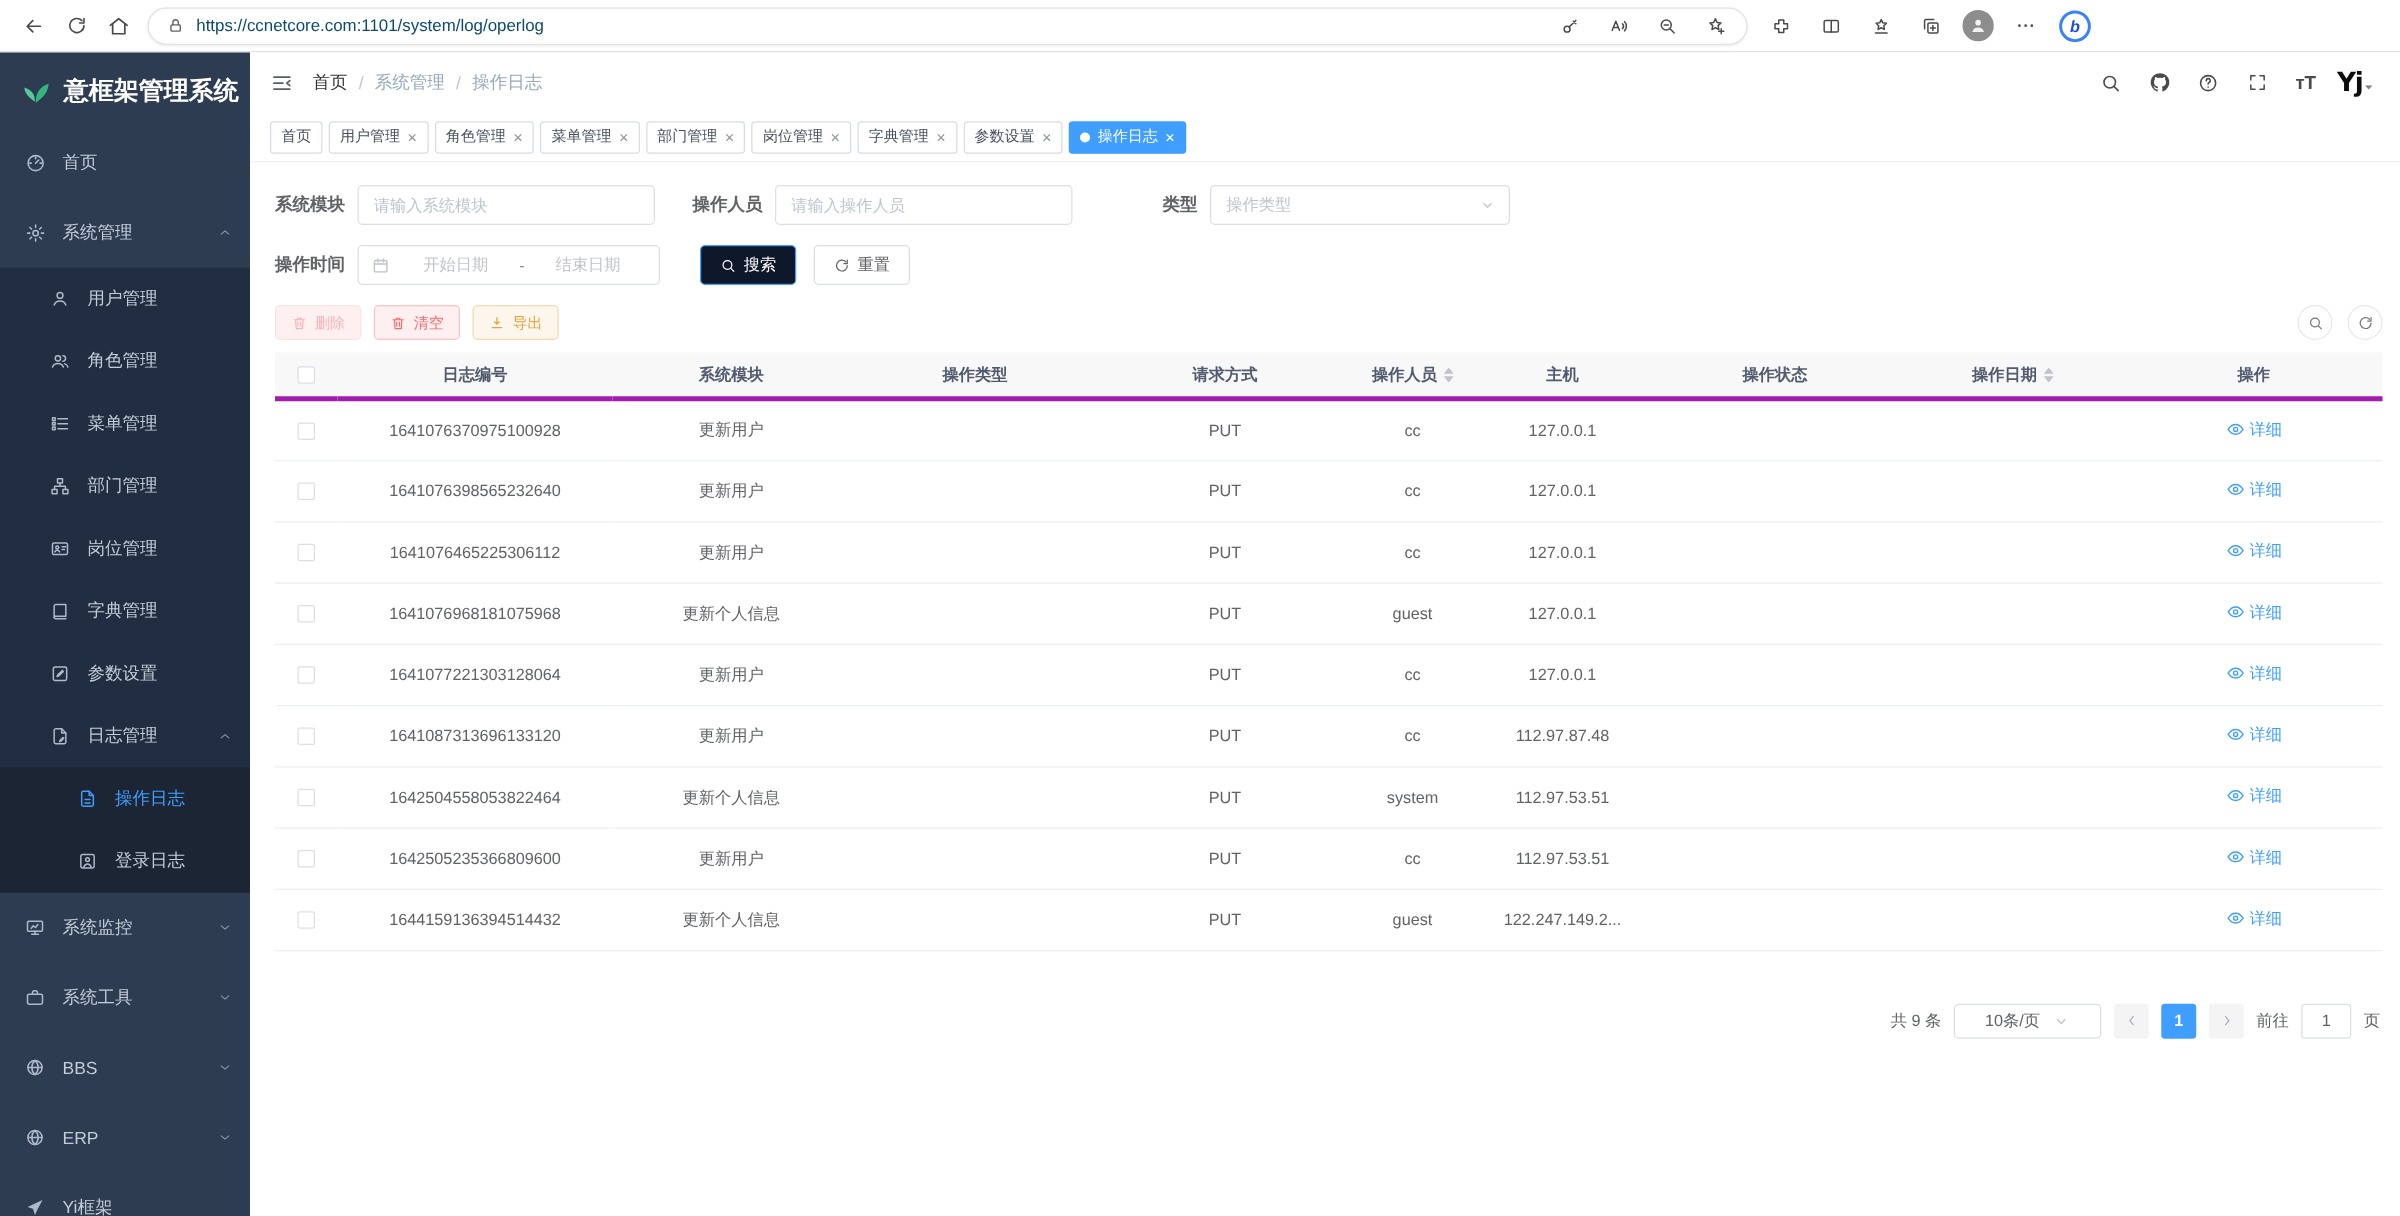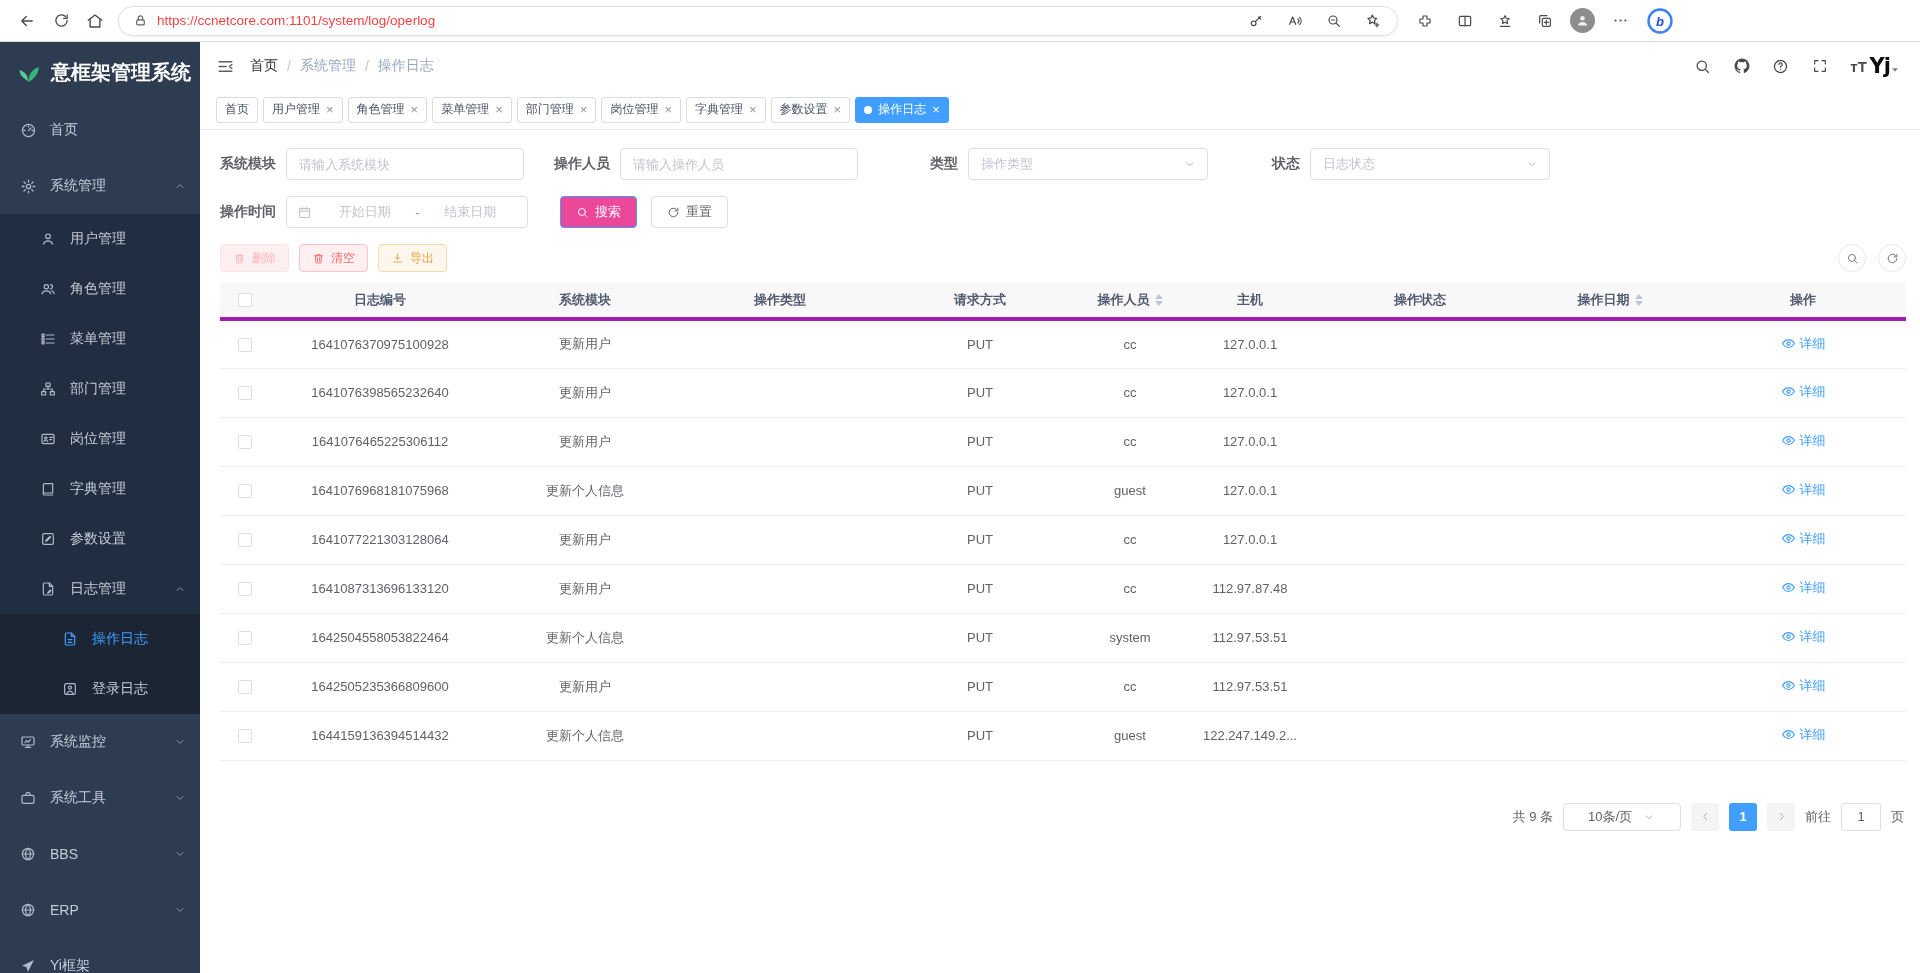--- a/index.html
+++ b/index.html
@@ -5,21 +5,21 @@
   * { margin:0; padding:0; box-sizing:border-box; }
   html,body { width:1920px; height:973px; overflow:hidden; }
   body { font-family:"Liberation Sans","DejaVu Sans",sans-serif; background:#fff; color:#303133; }
   .page { width:1920px; height:973px; display:flex; flex-direction:column; }
 
   
   .browser { height:42px; background:#fff; border-bottom:1px solid #d8d8d8; display:flex; align-items:center; padding:0 10px; flex:none; }
   .bicon { width:34px; height:32px; display:flex; align-items:center; justify-content:center; color:#4a4a4a; border-radius:6px; cursor:pointer; flex:none; }
   .pill { display:flex; align-items:center; height:30px; width:1280px; border-radius:16px; border:1px solid #e2e2e2; box-shadow:0 1px 3px rgba(0,0,0,.07); background:#fff; padding:0 14px; margin:0 12px 0 6px; flex:none; }
   .pill .lockic { color:#5f6368; display:flex; flex:none; }
-  .pill .url { font-size:13.5px; color:#ef4444; margin-left:9px; flex:1; white-space:nowrap; overflow:hidden; }
+  .pill .url { font-size:13.5px; color:#0c4a6e; margin-left:9px; flex:1; white-space:nowrap; overflow:hidden; }
   .pill-icons { display:flex; align-items:center; gap:19px; color:#4a4a4a; }
   .pill-icons .bicon { width:20px; }
   .bright { display:flex; align-items:center; gap:10px; color:#4a4a4a; }
   .bright .bicon { width:30px; }
   .avatar { width:25px; height:25px; border-radius:50%; background:#8d8d8d; display:flex; align-items:center; justify-content:center; overflow:hidden; cursor:pointer; flex:none; }
   .tt { font-size:15px; font-weight:600; color:#4a4a4a; letter-spacing:0; }
 
   
   .app { flex:1; display:flex; min-height:0; }
 
@@ -40,21 +40,21 @@
 
   
   .main { flex:1; display:flex; flex-direction:column; min-width:0; background:#fff; }
   .topbar { height:48px; display:flex; align-items:center; padding:0 20px 0 16px; background:#fff; flex:none; }
   .hamb { color:#5a5e66; margin-right:15px; cursor:pointer; display:flex; }
   .crumb { display:flex; align-items:center; gap:9px; font-size:14px; color:#97a8be; }
   .crumb .first { color:#303133; }
   .crumb .sep { color:#c0c4cc; }
   .top-icons { margin-left:auto; display:flex; align-items:center; gap:17px; color:#5a5e66; }
   .top-icons .bicon { width:22px; }
-  .logo-yj { font-weight:900; font-size:21px; color:#0d0d0d; letter-spacing:-1px; cursor:pointer; font-family:"DejaVu Sans",sans-serif; }
+  .logo-yj { font-weight:900; font-size:21px; color:#0d0d0d; letter-spacing:-1px; margin-left:14px; cursor:pointer; font-family:"DejaVu Sans",sans-serif; }
   .caret-sm { color:#7d818a; display:flex; margin-top:8px; cursor:pointer; }
 
   
   .tags { height:40px; display:flex; align-items:center; gap:5px; padding:0 16px; border-bottom:1px solid #e8eaf0; background:#fff; flex:none; }
   .tag { height:26px; display:inline-flex; align-items:center; padding:0 8px; border:1px solid #d8dce5; border-radius:3px; background:#fff; color:#495060; font-size:12px; cursor:pointer; white-space:nowrap; }
   .tag .x { margin-left:6px; color:#8c93a3; font-size:13px; line-height:1; }
   .tag.active { background:#409eff; border-color:#409eff; color:#fff; }
   .tag.active .x { color:#fff; }
   .tag .dot { width:8px; height:8px; border-radius:50%; background:#fff; margin-right:6px; }
 
@@ -68,21 +68,21 @@
   .selbox { width:240px; height:32px; border:1px solid #dcdfe6; border-radius:4px; display:flex; align-items:center; padding:0 10px 0 12px; font-size:13px; color:#c0c4cc; cursor:pointer; background:#fff; }
   .selbox .ph { flex:1; }
   .selbox .sc { color:#c0c4cc; display:flex; }
   .daterange { width:242px; height:32px; border:1px solid #dcdfe6; border-radius:4px; display:flex; align-items:center; padding:0 10px; font-size:13px; color:#c0c4cc; background:#fff; cursor:pointer; }
   .daterange .calic { color:#c0c4cc; display:flex; margin-right:6px; }
   .daterange .dph { flex:1; text-align:center; }
   .daterange .dsep { padding:0 4px; color:#8a8f99; }
 
   .btn { height:32px; display:inline-flex; align-items:center; justify-content:center; gap:6px; padding:0 15px; border-radius:4px; border:1px solid #dcdfe6; background:#fff; color:#606266; font-size:13px; cursor:pointer; font-family:inherit; white-space:nowrap; }
   .btn .icon { display:flex; }
-  .btn.primary { background:#ec4899; border-color:#409eff; color:#fff; }
+  .btn.primary { background:#0f172a; border-color:#409eff; color:#fff; }
   .ml30 { margin-left:30px; } .ml72 { margin-left:72px; } .ml64 { margin-left:64px; }
   .ml32 { margin-left:32px; } .ml14 { margin-left:14px; }
 
   .toolbar { display:flex; align-items:center; margin:4px 0 10px; }
   .toolbar .btn { height:28px; font-size:12px; padding:0 12px; margin-right:10px; }
   .btn.del { background:#fef0f0; border-color:#fde2e2; color:#f8b4b4; cursor:not-allowed; }
   .btn.clear { background:#fef0f0; border-color:#fbc4c4; color:#f56c6c; }
   .btn.export { background:#fdf6ec; border-color:#f5dab1; color:#e6a23c; }
   .tb-right { margin-left:auto; display:flex; gap:12px; }
   .circle { width:28px; height:28px; border-radius:50%; border:1px solid #e5e8ee; background:#fff; display:flex; align-items:center; justify-content:center; color:#72767b; cursor:pointer; }
@@ -558,31 +558,20 @@
             <input class="tinput" type="text" placeholder="请输入系统模块" style="">
           </div>
           <div class="fgroup ml30">
             <span class="flabel">操作人员</span>
             <input class="tinput" type="text" placeholder="请输入操作人员" style="">
           </div>
           <div class="fgroup ml72">
             <span class="flabel">类型</span>
             <div class="selbox">
               <span class="ph">操作类型</span>
-              <span class="sc">
-                  <svg viewBox="0 0 24 24" width="14" height="14" fill="none" stroke="currentColor" stroke-width="1.8" stroke-linecap="round" stroke-linejoin="round">
-                    <path d="m7 10 5 5 5-5"></path>
-                  </svg>
-                </span>
-            </div>
-          </div>
-          <div class="fgroup ml64">
-            <span class="flabel">状态</span>
-            <div class="selbox">
-              <span class="ph">日志状态</span>
               <span class="sc">
                   <svg viewBox="0 0 24 24" width="14" height="14" fill="none" stroke="currentColor" stroke-width="1.8" stroke-linecap="round" stroke-linejoin="round">
                     <path d="m7 10 5 5 5-5"></path>
                   </svg>
                 </span>
             </div>
           </div>
         </div>
 
         <div class="frow">

